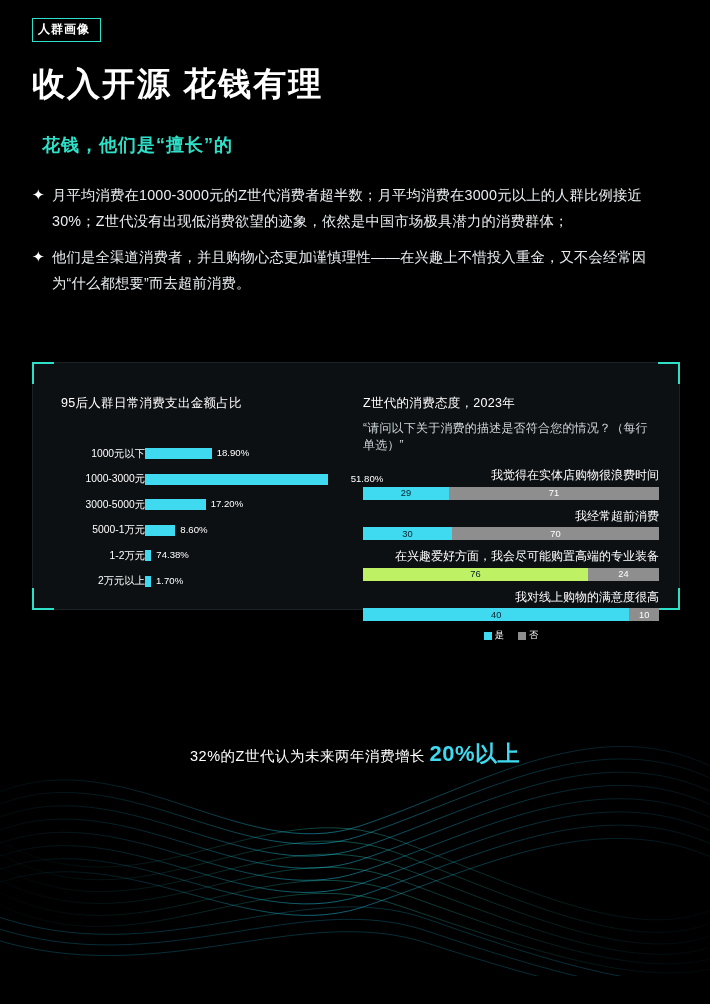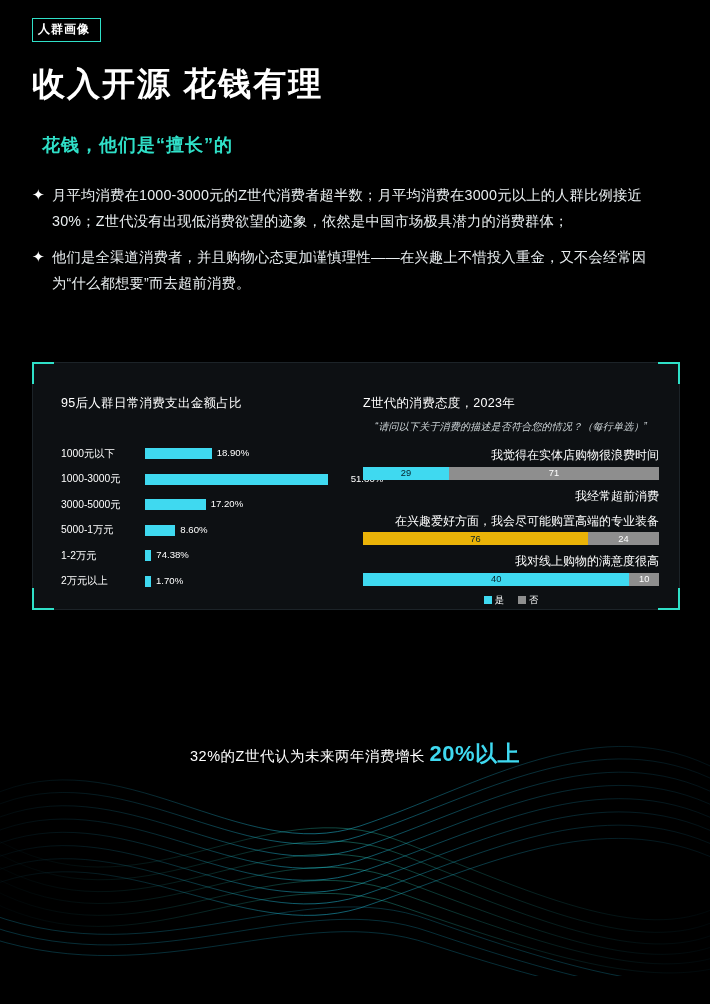--- a/index.html
+++ b/index.html
@@ -72,34 +72,34 @@
   .corner.br { right: -1px; bottom: -1px; border-left: none; border-top: none; }
 
   
   .chart-left { position: absolute; left: 28px; top: 32px; width: 278px; }
   .chart-title {
     font-size: 12.5px; color: #ffffff; font-weight: normal;
     margin-bottom: 32px; letter-spacing: 0.3px;
   }
   .hbar-row { display: flex; align-items: center; height: 19px; margin-bottom: 6.5px; }
   .hbar-cat {
-    width: 84px; text-align: left; padding-right: 7px;
+    width: 84px; text-align: right; 
     font-size: 10.3px; color: #ffffff; white-space: nowrap;
   }
   .hbar-track { flex: 1; position: relative; height: 11px; }
   .hbar-fill { height: 11px; background: #3fd9f0; }
   .hbar-val {
     position: absolute; top: -1px; font-size: 9.6px; color: #ffffff; white-space: nowrap;
   }
 
   
   .chart-right { position: absolute; left: 330px; top: 32px; width: 296px; }
   .chart-note {
-    font-size: 10px; color: #cfd6d9; font-style: italic;
-    text-align: center; margin: 8px 0 13px 0; letter-spacing: 0.2px;
+    font-size: 12px; color: #cfd6d9; 
+    margin: 8px 0 13px 0; letter-spacing: 0.2px;
   }
   .stk-row { margin-bottom: 8px; }
   .stk-label {
     font-size: 12px; color: #ffffff; text-align: right;
     margin-bottom: 2.5px; white-space: nowrap;
   }
   .stk-bar { display: flex; height: 13px; width: 100%; }
   .stk-yes {
     background: #3fd9f0; display: flex; align-items: center; justify-content: center;
     font-size: 9.3px; color: #06232b;
@@ -221,25 +221,29 @@
       <div id="right-bars">
           <div class="stk-row">
             <div class="stk-label">我觉得在实体店购物很浪费时间</div>
             <div class="stk-bar">
               <div class="stk-yes" style="width: 29%; background: rgb(63, 217, 240);">29</div>
               <div class="stk-no" style="width: 71%; background: rgb(142, 142, 142);">71</div>
             </div>
           </div>
           <div class="stk-row">
             <div class="stk-label">我经常超前消费</div>
+            <div class="stk-bar">
+              <div class="stk-yes" style="width: 30%; background: rgb(63, 217, 240);">30</div>
+              <div class="stk-no" style="width: 70%; background: rgb(142, 142, 142);">70</div>
+            </div>
           </div>
           <div class="stk-row">
             <div class="stk-label">在兴趣爱好方面，我会尽可能购置高端的专业装备</div>
             <div class="stk-bar">
-              <div class="stk-yes" style="width: 76%; background: #eab308; text-align: right;">76</div>
+              <div class="stk-yes" style="width: 76%; background: #bef264; text-align: right;">76</div>
               <div class="stk-no" style="width: 24%; background: rgb(142, 142, 142);">24</div>
             </div>
           </div>
           <div class="stk-row">
             <div class="stk-label">我对线上购物的满意度很高</div>
             <div class="stk-bar">
               <div class="stk-yes" style="width: 90%; background: rgb(63, 217, 240);">40</div>
               <div class="stk-no" style="width: 10%; background: rgb(142, 142, 142);">10</div>
             </div>
           </div>

